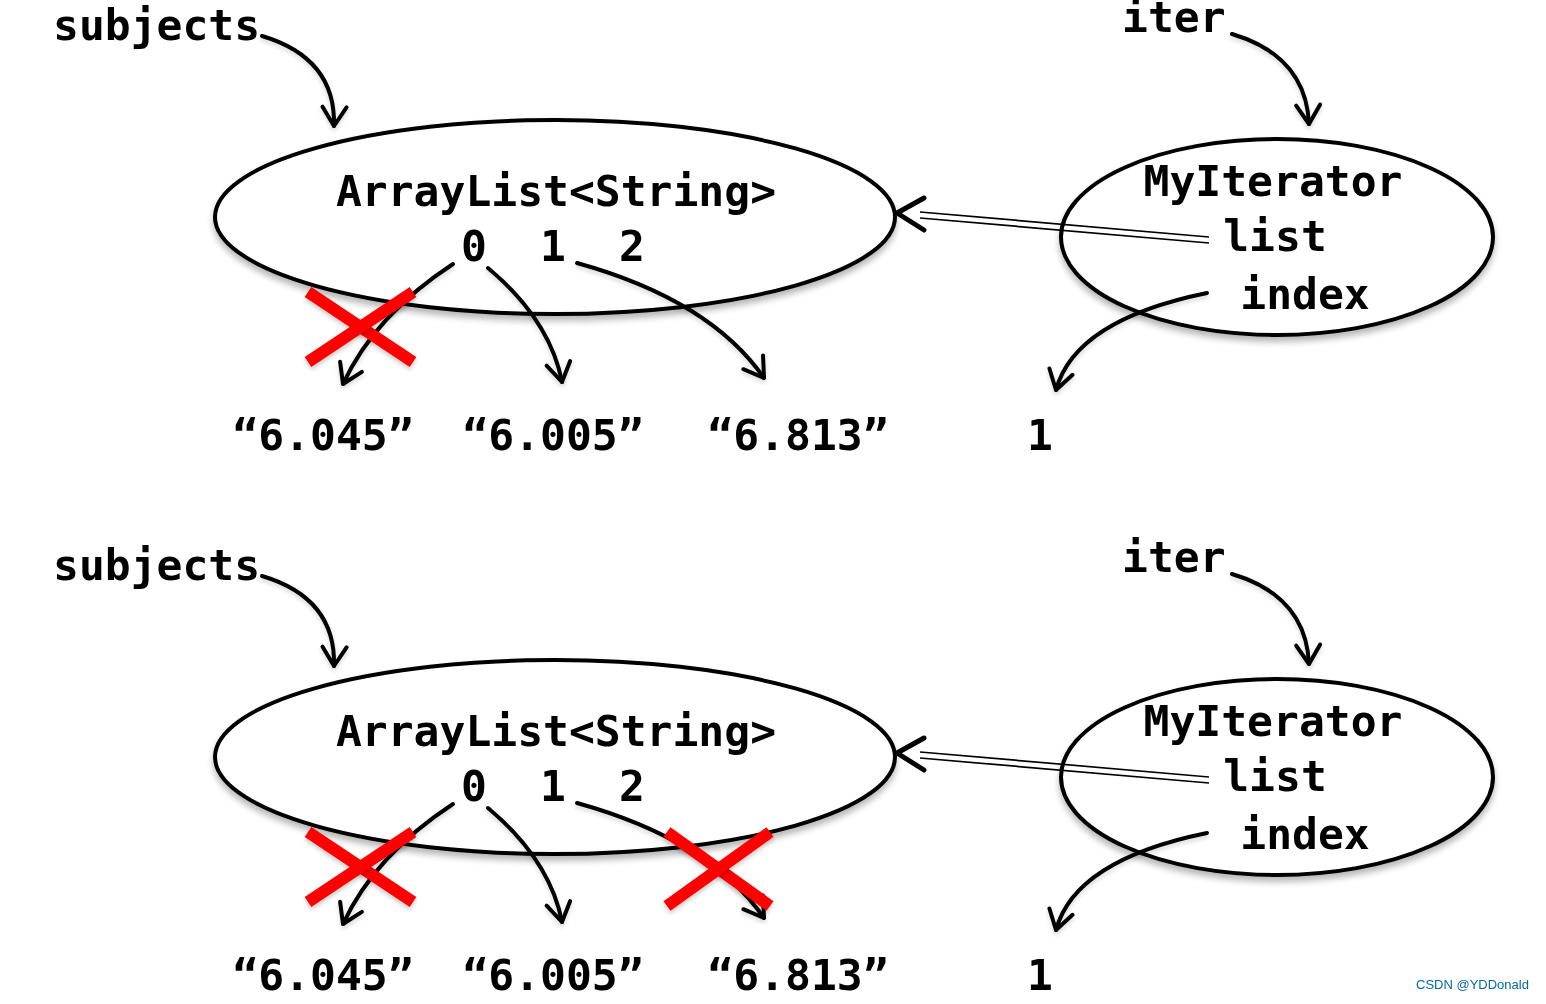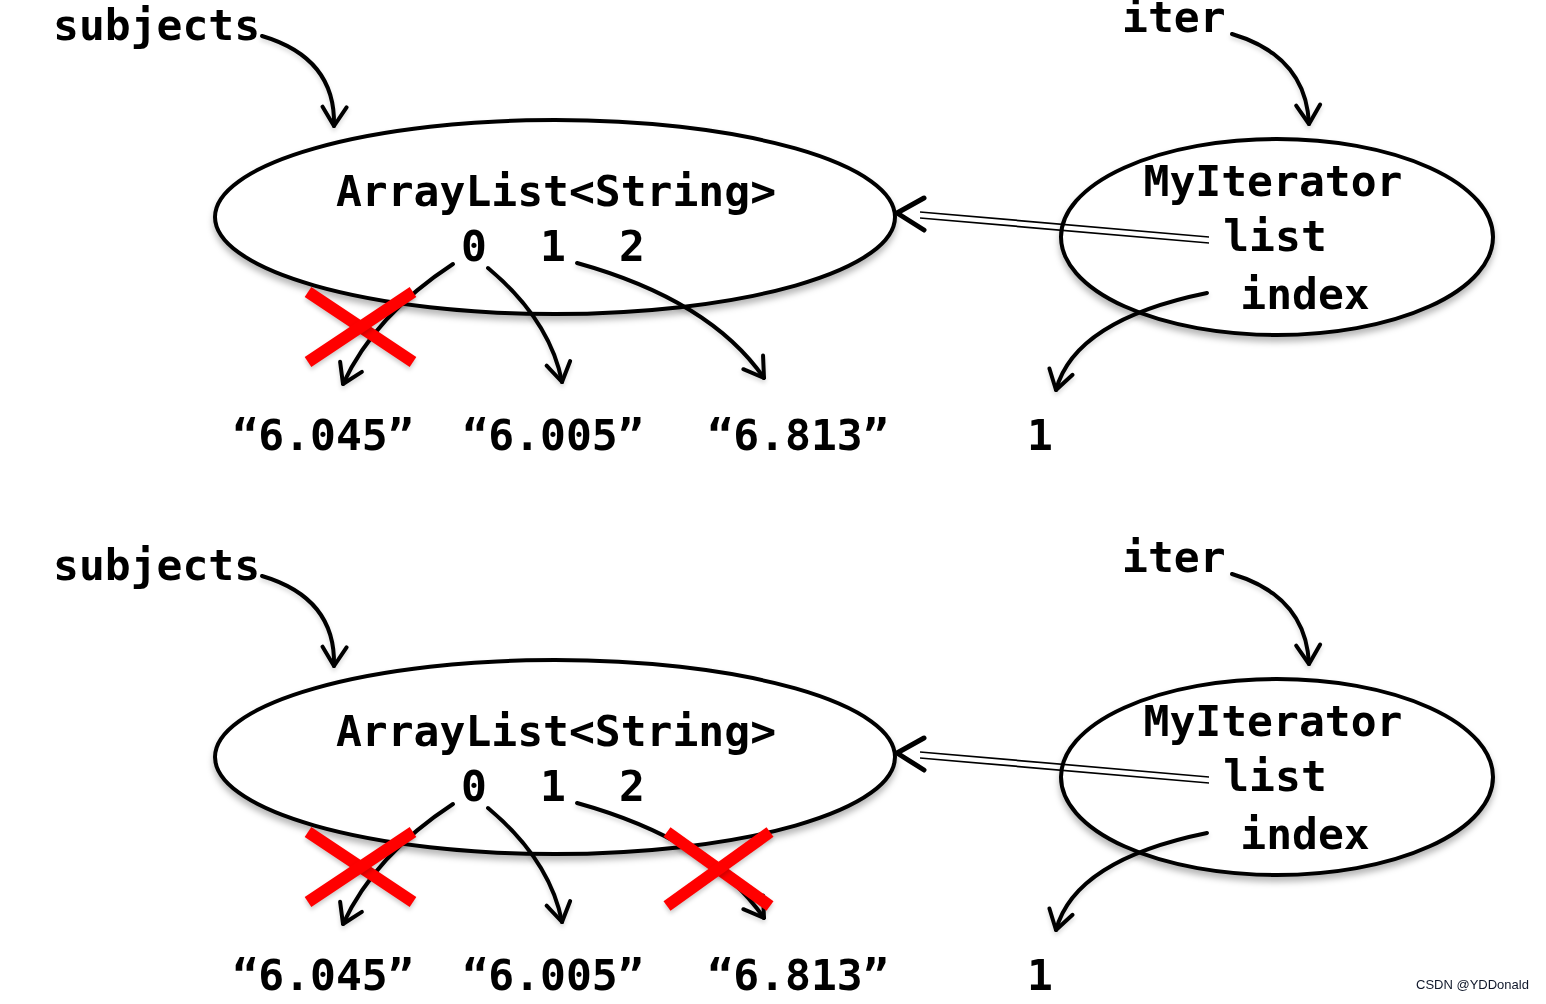--- a/index.html
+++ b/index.html
@@ -48,21 +48,21 @@
     stroke-width: 12;
     stroke-linecap: butt;
     filter: drop-shadow(0px 3px 2px rgba(0,0,0,0.2));
   }
   .watermark {
     position: absolute;
     left: 1416px;
     top: 977px;
     font-family: "Liberation Sans", sans-serif;
     font-size: 13px;
-    color: #0f172a;
+    color: #0369a1;
     white-space: nowrap;
   }
 </style>
 </head>
 <body>
 
 <div class="stage">
   <svg width="1546" height="1004" viewBox="0 0 1546 1004" xmlns="http://www.w3.org/2000/svg">
     <defs>
       <marker id="ah" markerUnits="userSpaceOnUse" markerWidth="24" markerHeight="30" viewBox="-22 -15 24 30" refX="0" refY="0" orient="auto">

